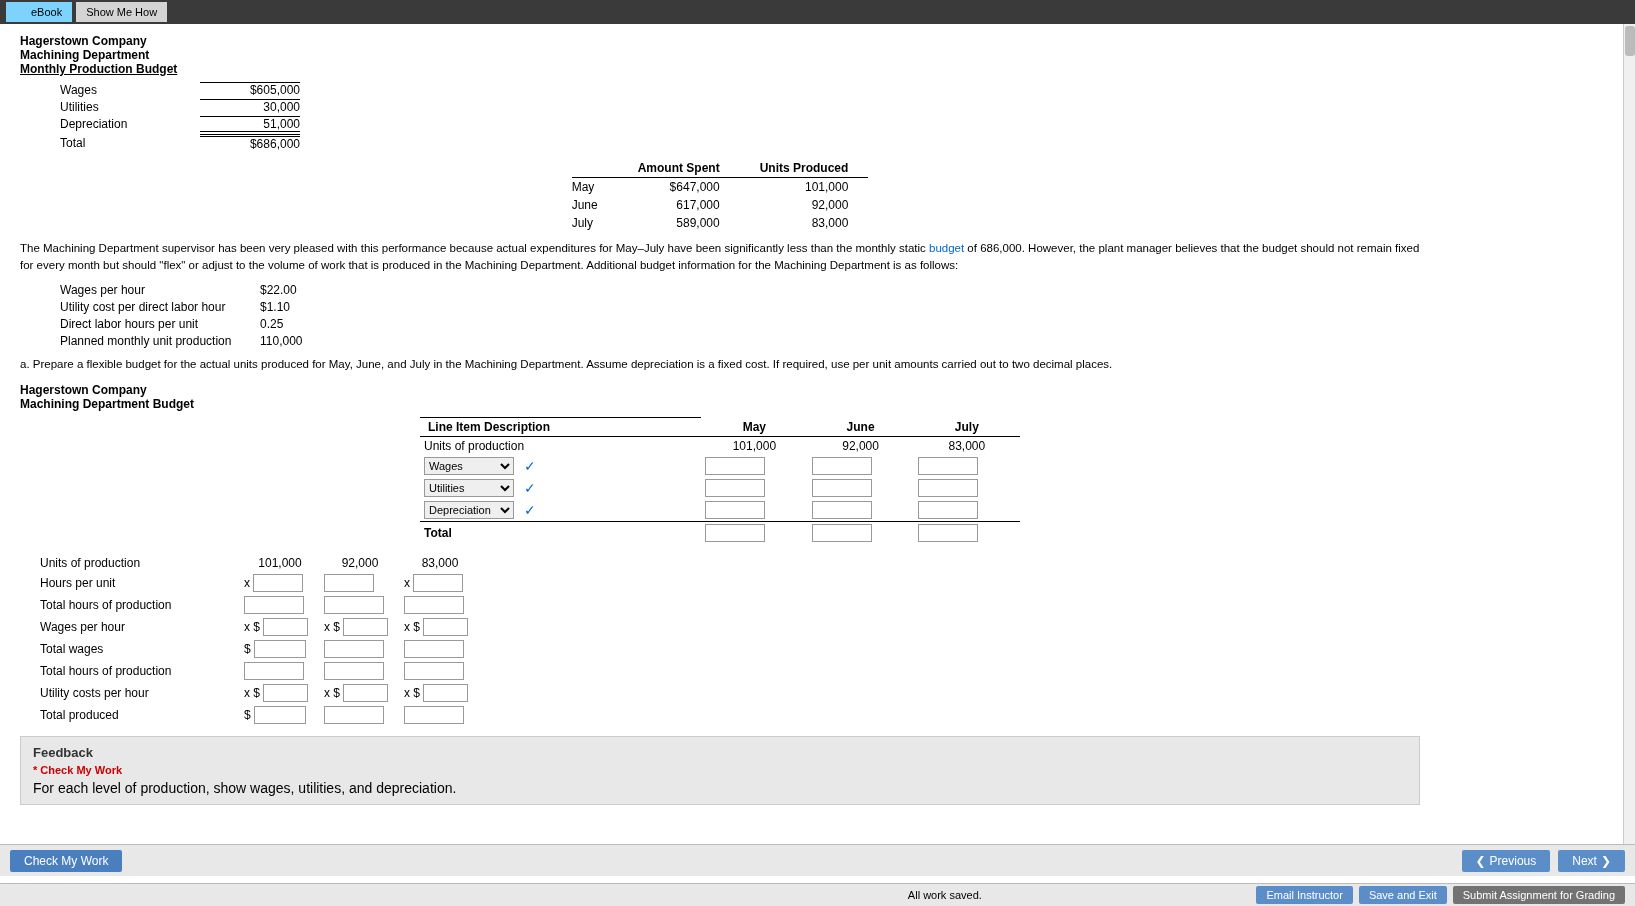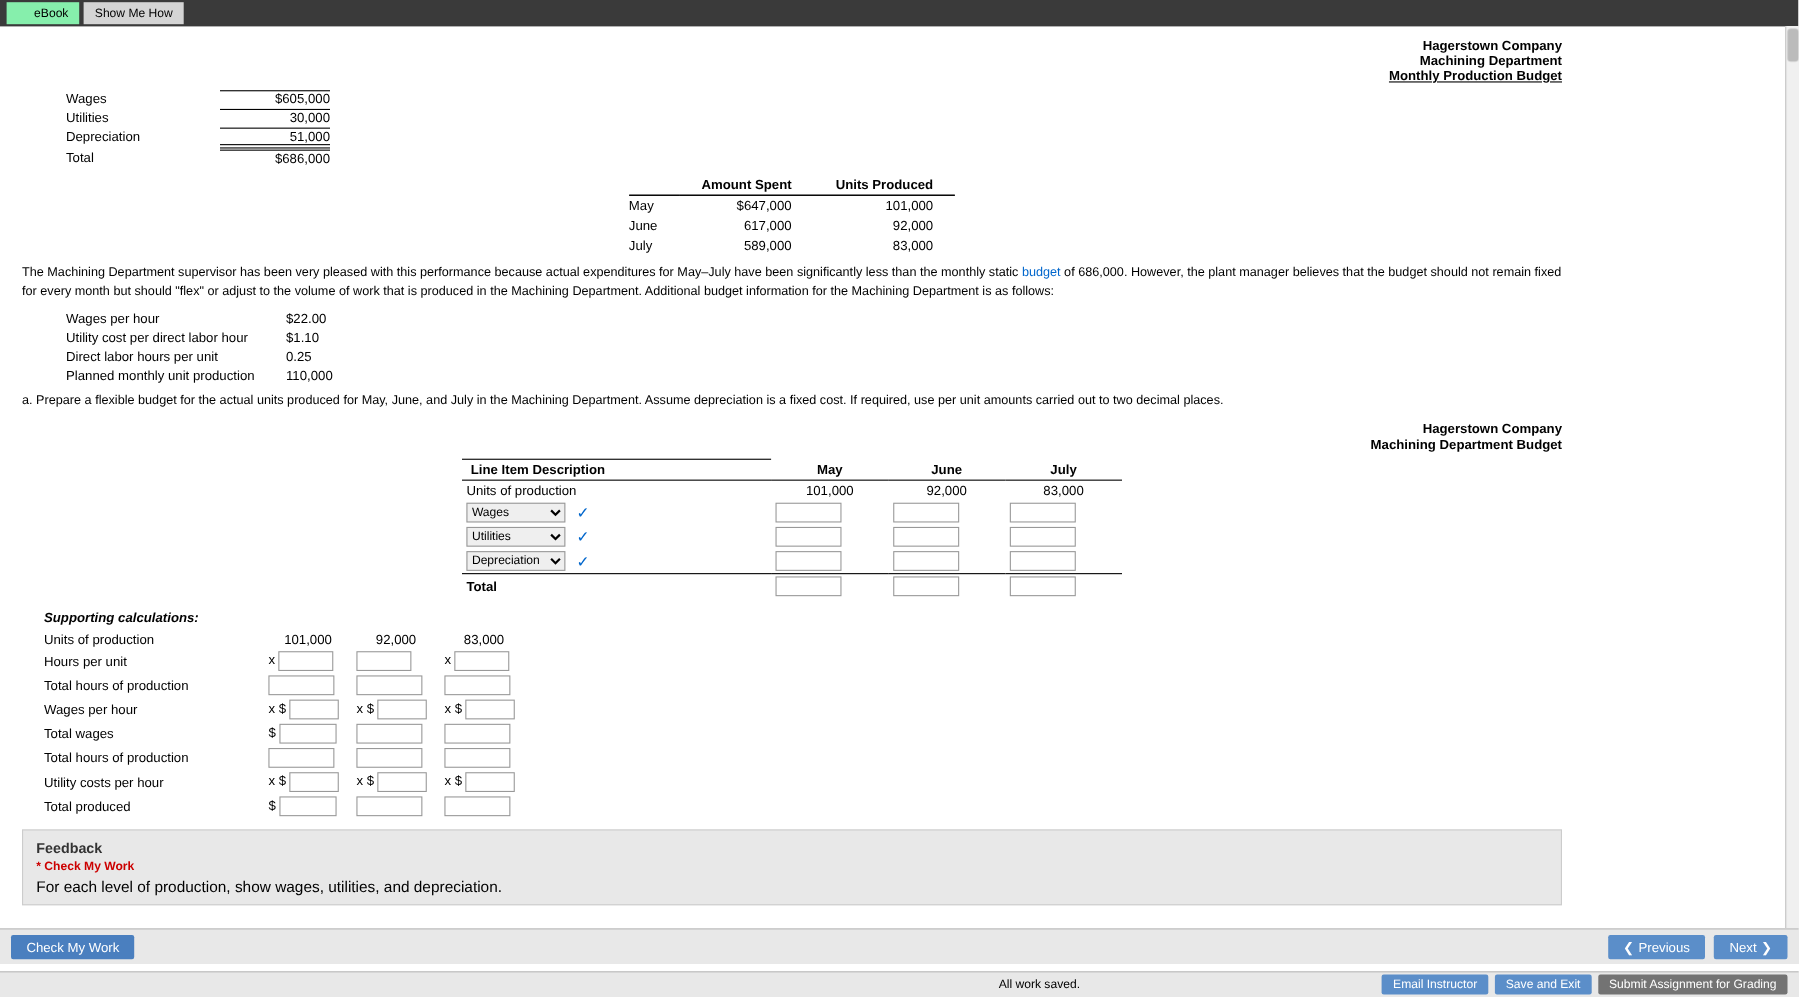--- a/index.html
+++ b/index.html
@@ -15,32 +15,32 @@
     }
     .top-bar-btn {
       background: #d4d4d4;
       border: none;
       padding: 2px 10px;
       font-size: 11px;
       cursor: pointer;
       margin-right: 4px;
       height: 20px;
     }
-    .top-bar-btn.active { background: #86efac; padding-left: 25px; }
+    .top-bar-btn.active { background: #7dd3fc; padding-left: 25px; }
 
     
     .main-content {
       padding: 10px 20px;
       max-width: 1440px;
       overflow-y: auto;
       height: calc(906px - 24px - 32px - 30px);
     }
 
     
-    .center-text { text-align: right; }
+    .center-text { text-align: left; }
     .bold { font-weight: bold; }
     .underline { text-decoration: underline; }
 
     
     .budget-table { margin: 6px 0 6px 40px; }
     .budget-row { display: flex; align-items: center; margin: 2px 0; }
     .budget-label { width: 140px; }
     .budget-value { width: 100px; text-align: right; border-top: 1px solid #000; }
     .budget-value.double-top { border-top: 3px double #000; }
     .budget-value.single-bottom { border-bottom: 1px solid #000; }
@@ -346,21 +346,20 @@
         <tr style="border-top:1px solid #000;">
           <td class="desc" style="padding-top:2px; font-weight:bold;">Total</td>
           <td style="border-top:1px solid #000; padding-top:2px;"><input class="input-sm" type="text" style=""></td>
           <td style="border-top:1px solid #000; padding-top:2px;"><input class="input-sm" type="text" style=""></td>
           <td style="border-top:1px solid #000; padding-top:2px;"><input class="input-sm" type="text" style=""></td>
         </tr>
       </tbody>
     </table>
 
     <div style="margin-top:10px; padding-left:20px;">
-      <div class="italic bold">Supporting calculations:</div>
 
       <table style="border-collapse:collapse; margin-top:4px;">
         <tbody>
             <tr>
           <td style="width:200px; padding:2px 0;">Units of production</td>
           <td style="width:80px; text-align:center;">101,000</td>
           <td style="width:80px; text-align:center;">92,000</td>
           <td style="width:80px; text-align:center;">83,000</td>
         </tr>
 

